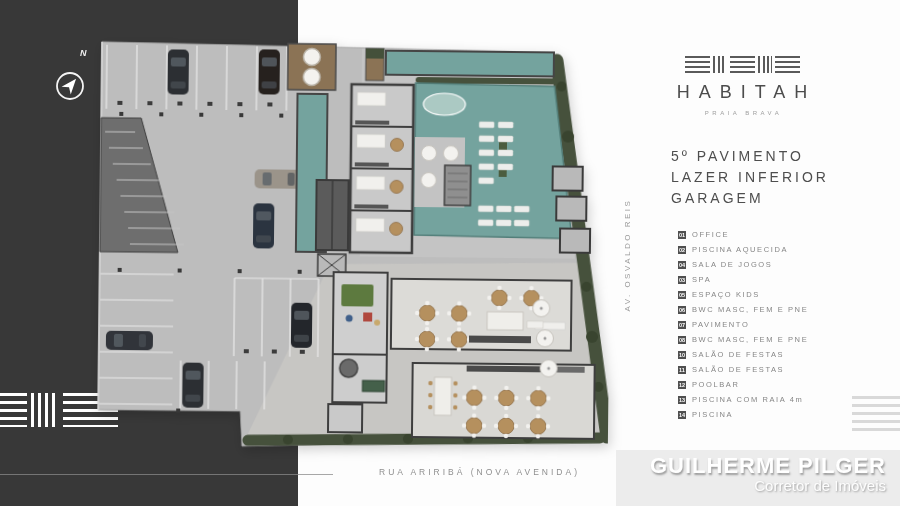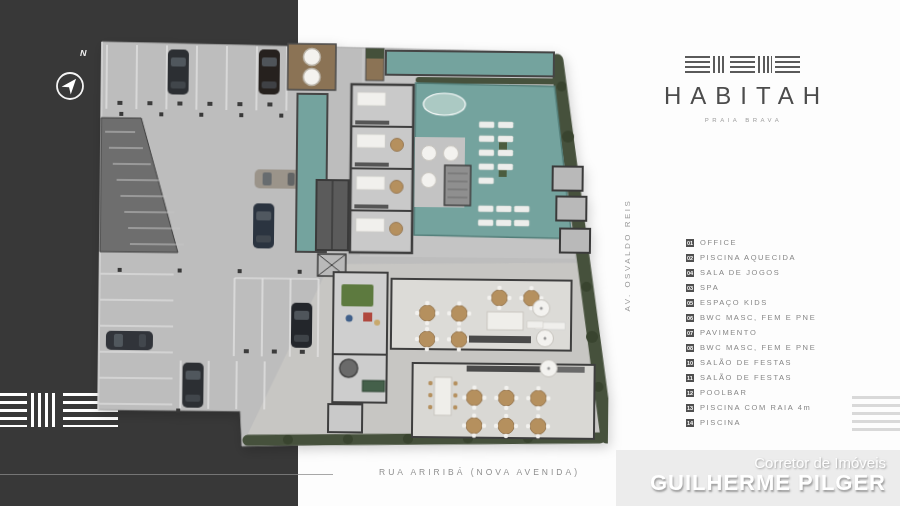--- a/index.html
+++ b/index.html
@@ -23,24 +23,24 @@
     background:repeating-linear-gradient(to bottom,#d9d9d9 0 3px,transparent 3px 8px);}
   
   #plan{position:absolute;left:30px;top:24px;width:580px;height:430px;transform:rotate(.6deg);
         filter:drop-shadow(2px 4px 6px rgba(0,0,0,.18));}
   
   #brand{position:absolute;left:622px;top:56px;width:240px;text-align:center;}
   #logo-mark{display:flex;justify-content:center;align-items:stretch;height:17px;gap:3px;margin-bottom:9px;}
   #logo-mark span{display:block;}
   .lm-h{width:25px;background:repeating-linear-gradient(to bottom,#5a5a5a 0 2px,transparent 2px 5px);}
   .lm-v{width:14px;background:repeating-linear-gradient(to right,#5a5a5a 0 2px,transparent 2px 4.5px);}
-  #brand-name{font-size:24px;letter-spacing:9px;color:#4c4c4c;font-weight:400;padding-left:9px;}
+  #brand-name{font-size:18px;letter-spacing:9px;color:#4c4c4c;font-weight:400;padding-left:9px;}
   #brand-tagline{font-size:6px;letter-spacing:3.5px;color:#a0a0a0;margin-top:7px;padding-left:3px;}
   #heading{position:absolute;left:671px;top:146px;color:#4e4e4e;font-size:14px;letter-spacing:3px;line-height:21px;white-space:nowrap;}
-  #legend{position:absolute;left:678px;top:227px;list-style:none;margin:8px;padding:0;}
+  #legend{position:absolute;left:678px;top:227px;list-style:none;margin:0;padding:0;}
   #legend li{display:flex;align-items:center;height:15px;}
   .badge{width:8px;height:8px;background:var(--badge,#4f4f4f);color:#fff;font-size:5.5px;font-weight:bold;
          display:flex;align-items:center;justify-content:center;margin-right:6px;flex:0 0 auto;}
   .legend-label{font-size:7.5px;letter-spacing:1.6px;color:#868686;white-space:nowrap;}
   
   #street-side{position:absolute;left:627px;top:255px;transform:translate(-50%,-50%) rotate(-90deg);
     white-space:nowrap;font-size:8px;letter-spacing:2.5px;color:#9b9b9b;}
   #street-bottom{position:absolute;left:330px;top:467px;width:250px;text-align:right;
     font-size:8.5px;letter-spacing:3px;color:#8f8f8f;white-space:nowrap;}
   
@@ -311,20 +311,25 @@
       <span class="lm-h"></span>
         <span class="lm-v"></span>
         <span class="lm-h"></span>
         <span class="lm-v"></span>
         <span class="lm-h"></span>
     </div>
     <div id="brand-name">HABITAH</div>
     <div id="brand-tagline">PRAIA BRAVA</div>
   </div>
 
+  <div id="heading">
+    <div>5º PAVIMENTO</div>
+    <div>LAZER INFERIOR</div>
+    <div>GARAGEM</div>
+  </div>
 
   <ul id="legend">
     <li>
         <span class="badge">01</span>
         <span class="legend-label">OFFICE</span>
       </li>
     <li>
         <span class="badge">02</span>
         <span class="legend-label">PISCINA AQUECIDA</span>
       </li>
@@ -371,17 +376,17 @@
     <li>
         <span class="badge">14</span>
         <span class="legend-label">PISCINA</span>
       </li>
   </ul>
 
   <div id="street-side">AV. OSVALDO REIS</div>
   <div id="street-bottom">RUA ARIRIBÁ (NOVA AVENIDA)</div>
 
   <div id="footer">
+    <div id="footer-name">GUILHERME PILGER</div>
     <div id="footer-role">Corretor de Imóveis</div>
-    <div id="footer-name">GUILHERME PILGER</div>
   </div>
 
 </div>
 
 </body></html>

